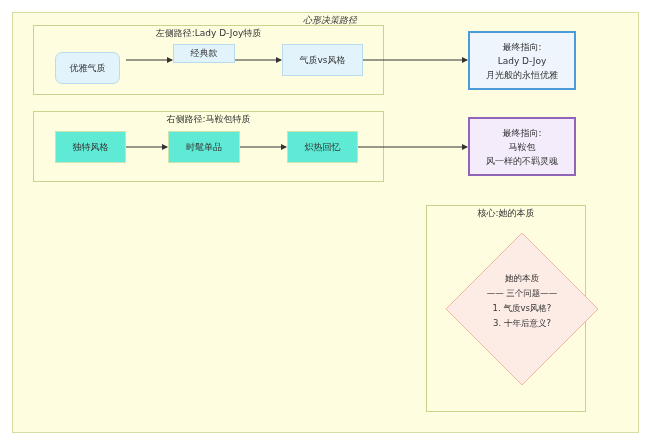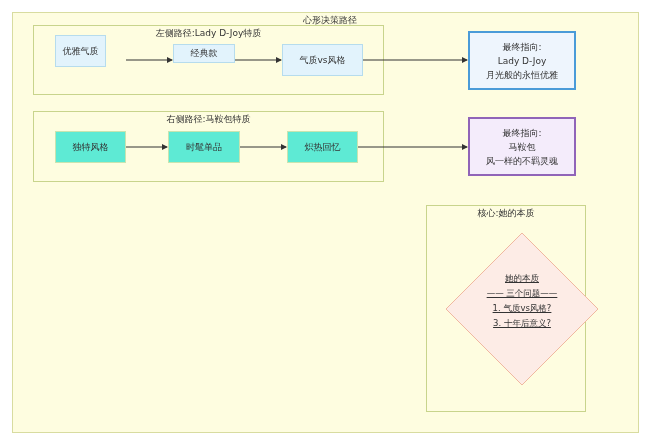--- a/index.html
+++ b/index.html
@@ -15,26 +15,26 @@
   .final-blue { background:#eef5fd; border:2px solid #4a9bd8; line-height:14px; }
   .final-purple { background:#f4ecfb; border:2px solid #9064b8; line-height:14px; }
   .outer-title { left:0; width:650px; top:14px; text-align:center; font-size:9px; padding-left:40px; }
   svg { position:absolute; left:0; top:0; }
   .diamond-text { text-align:center; font-size:8.5px; line-height:15px; color:#333; }
 </style>
 </head>
 <body>
 
 <div class="abs outer"></div>
-<div class="abs outer-title" style="left:270px;width:120px;padding:0;">心形决策路径</div>
+<div class="abs outer-title" style="left:270px;width:120px;padding:0;font-style:italic;">心形决策路径</div>
 
 <div class="abs group" style="left:33px;top:25px;width:351px;height:70px;">
   <div class="gtitle">左侧路径:Lady D-Joy特质</div>
 </div>
-<div class="abs node blue" style="left:55px;top:35px;width:51px;height:32px;">
+<div class="abs node blue" style="left:55px;top:52px;width:65px;height:32px;border-radius:7px;">
     <span>优雅气质</span>
   </div>
 <div class="abs node blue" style="left:173px;top:44px;width:62px;height:19px;">
     <span>经典款</span>
   </div>
 <div class="abs node blue" style="left:282px;top:44px;width:81px;height:32px;">
     <span>气质vs风格</span>
   </div>
 
 <div class="abs group" style="left:33px;top:111px;width:351px;height:71px;">
@@ -73,18 +73,18 @@
   </defs>
   <line x1="126" y1="60" x2="172" y2="60" stroke="#333" stroke-width="1" marker-end="url(#arr)"></line>
   <line x1="235" y1="60" x2="281" y2="60" stroke="#333" stroke-width="1" marker-end="url(#arr)"></line>
   <line x1="363" y1="60" x2="467" y2="60" stroke="#333" stroke-width="1" marker-end="url(#arr)"></line>
   <line x1="126" y1="147" x2="167" y2="147" stroke="#333" stroke-width="1" marker-end="url(#arr)"></line>
   <line x1="240" y1="147" x2="286" y2="147" stroke="#333" stroke-width="1" marker-end="url(#arr)"></line>
   <line x1="358" y1="147" x2="467" y2="147" stroke="#333" stroke-width="1" marker-end="url(#arr)"></line>
   <polygon points="522,233 598,309 522,385 446,309" fill="#fdece6" stroke="#f0b8a0" stroke-width="1"></polygon>
 </svg>
 
-<div class="abs diamond-text" style="left:472px;top:271px;width:100px;text-decoration:underline;">
+<div class="abs diamond-text" style="left:472px;top:271px;width:100px;">
   <div>她的本质</div>
   <div>—— 三个问题——</div>
   <div>1. 气质vs风格?</div>
   <div>3. 十年后意义?</div>
 </div>
 
 </body></html>

